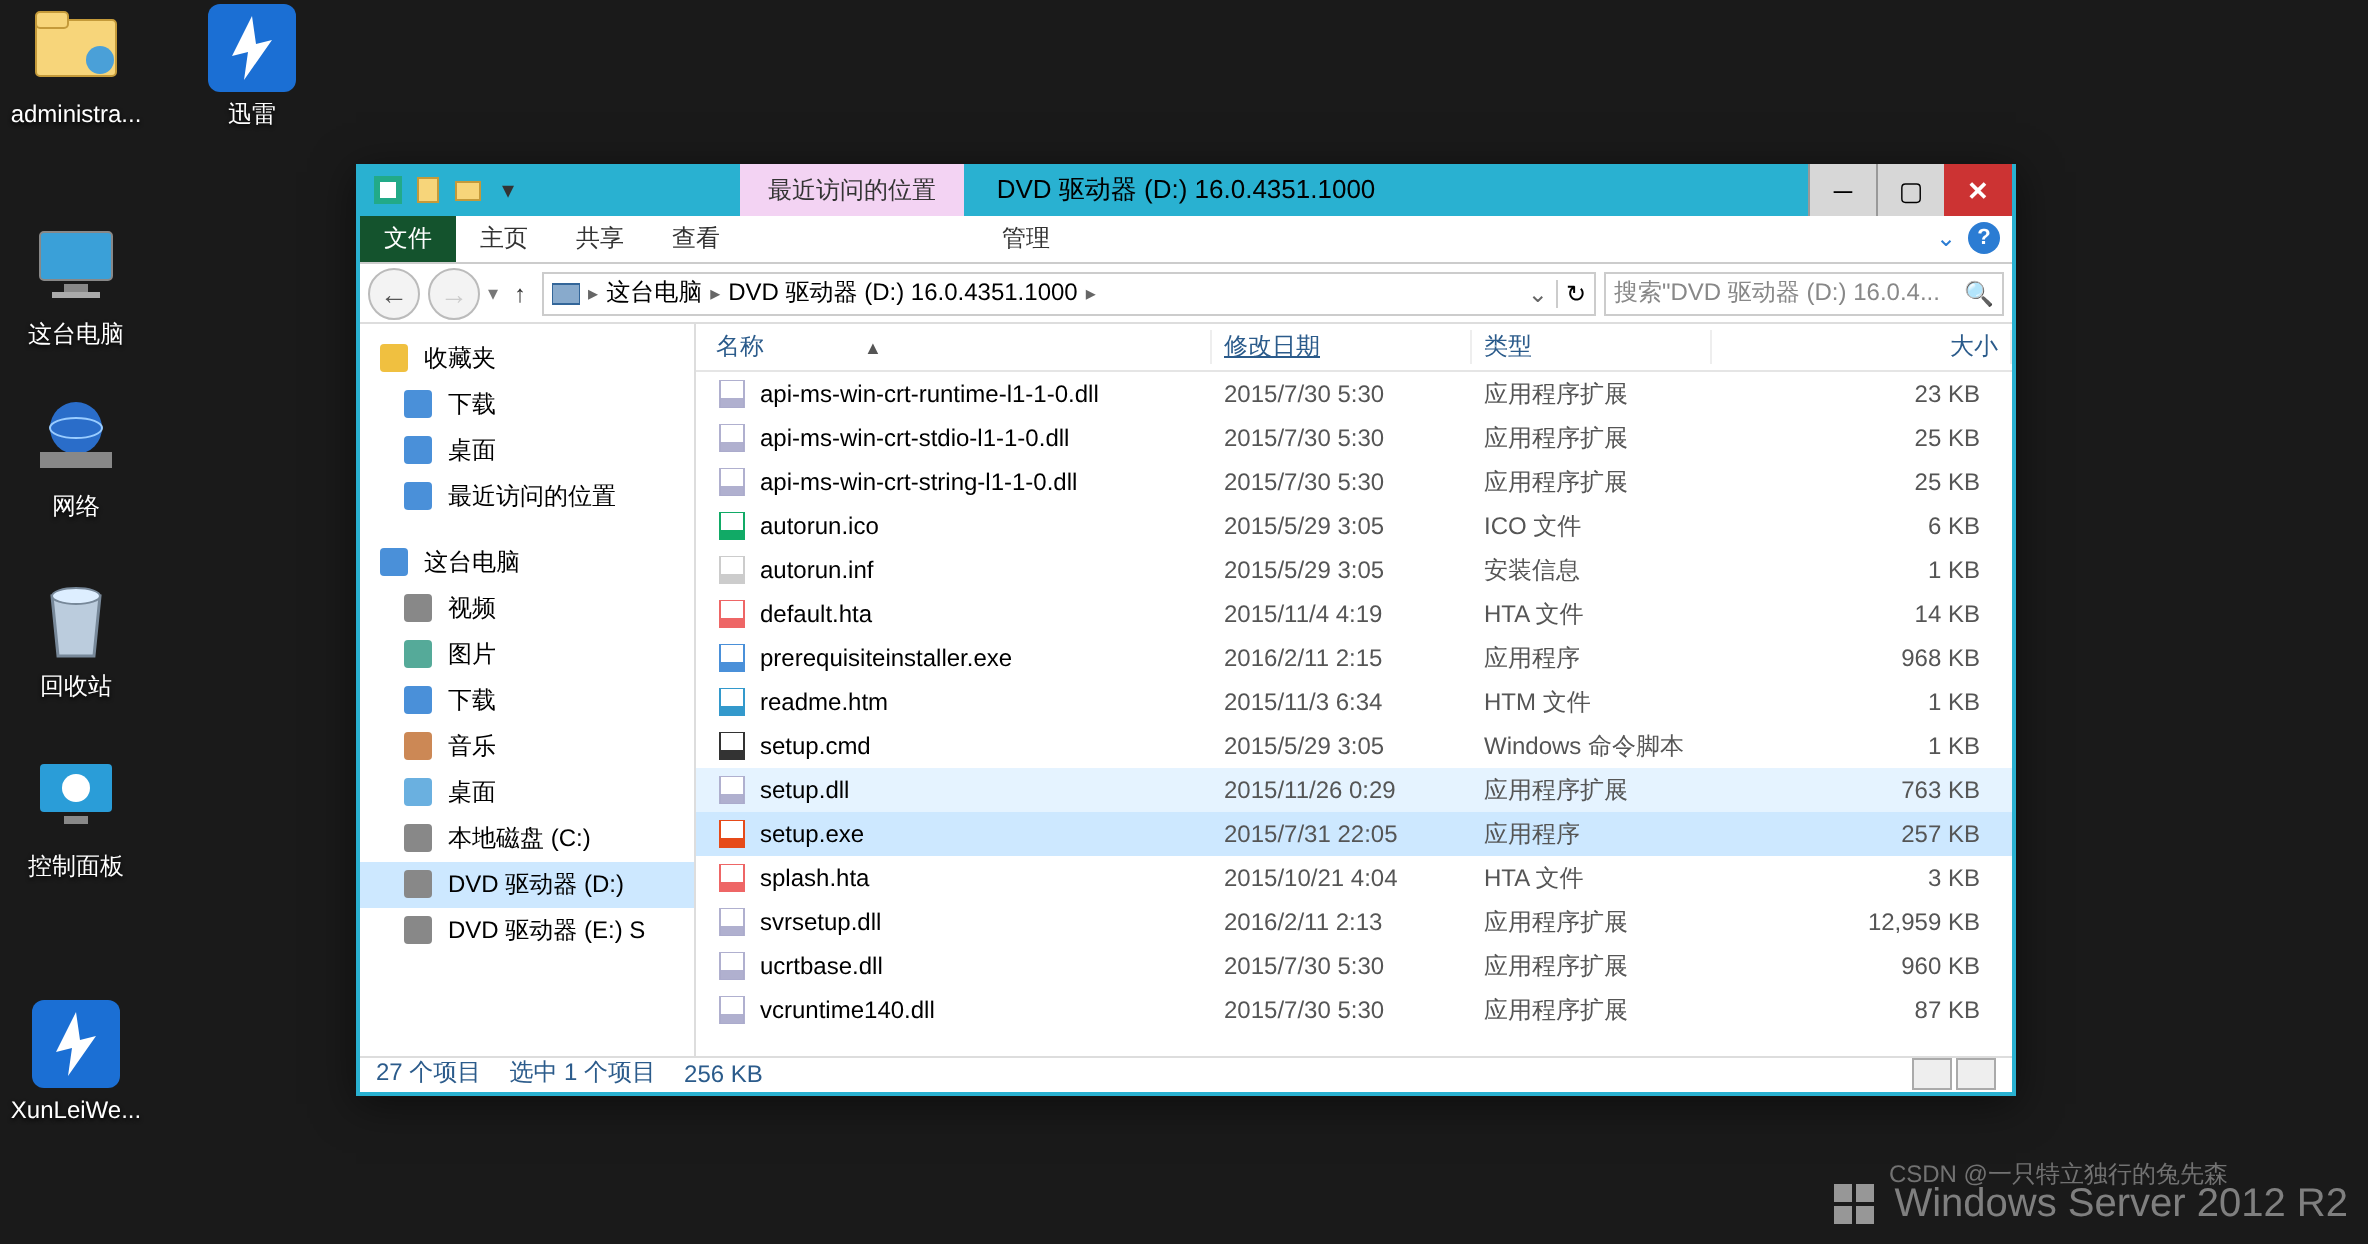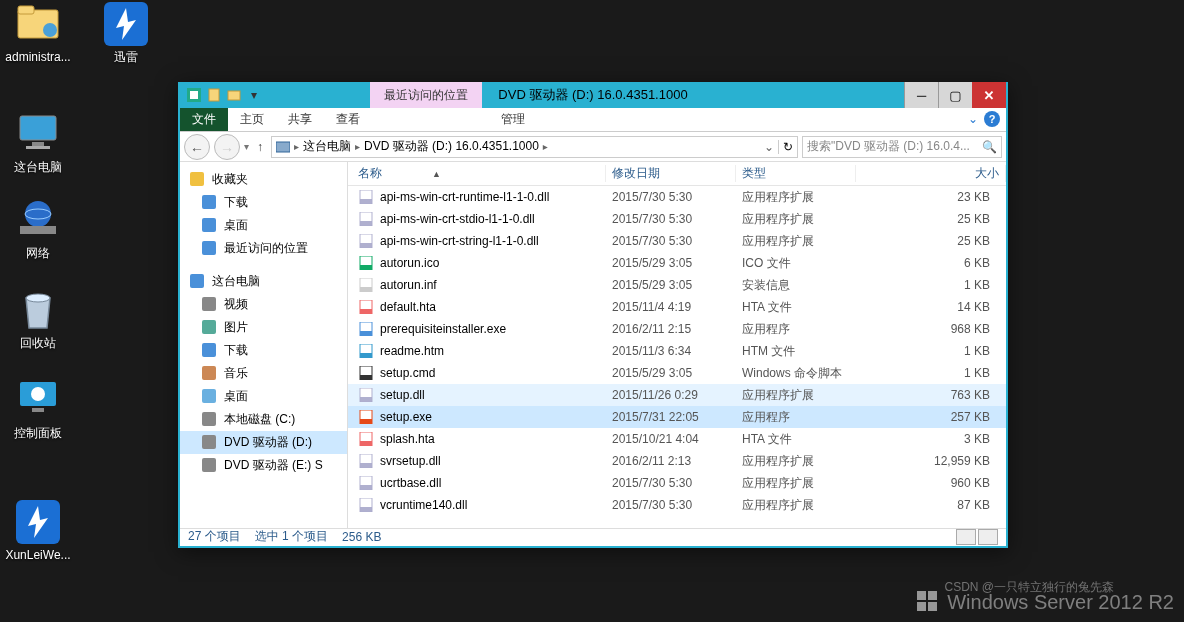--- a/index.html
+++ b/index.html
@@ -43,41 +43,41 @@
 .ni { padding: 3px 4px 3px 22px; display: flex; align-items: center; gap: 6px; cursor: pointer; white-space: nowrap; }
 .ni.h { font-weight: 400; padding-left: 10px; }
 .ni.sel { background: #cde8ff; }
 .ni .nicon { width: 16px; height: 16px; flex-shrink: 0; }
 .nav .spacer { height: 10px; }
 
 .list { flex: 1; position: relative; display: flex; flex-direction: column; }
 .cols { height: 24px; border-bottom: 1px solid #e5e5e5; display: flex; align-items: center; font-size: 12px; color: #2b5b8b; padding-left: 4px; }
 .col { border-right: 1px solid #eee; padding: 0 6px; cursor: pointer; }
 .col.name { width: 254px; display: flex; align-items: center; gap: 0; }
-.col.date { width: 130px; }
+.col.date { width: 130px; text-decoration: underline; }
 .col.type { width: 120px; }
 .col.size { flex: 1; text-align: right; }
 .sort-arrow { margin-left: 50px; font-size: 9px; color: #555; }
 
 .rows { flex: 1; overflow-y: auto; }
 .row { height: 22px; display: flex; align-items: center; font-size: 12px; padding-left: 4px; cursor: pointer; }
 .row .c { padding: 0 6px; white-space: nowrap; overflow: hidden; text-overflow: ellipsis; }
 .row .cname { width: 254px; display: flex; align-items: center; gap: 6px; }
 .row .cdate { width: 130px; color: #555; }
 .row .ctype { width: 120px; color: #555; }
 .row .csize { flex: 1; text-align: right; color: #555; padding-right: 16px; }
 .row.sel { background: #cde8ff; }
 .row.hl { background: #e5f3ff; }
 .ficon { width: 16px; height: 16px; flex-shrink: 0; display: inline-flex; align-items: center; justify-content: center; font-size: 11px; }
 
 .status { height: 16px; border-top: 1px solid #ddd; display: flex; align-items: center; font-size: 12px; padding: 0 8px; gap: 14px; color: #2b5b8b; }
 .status .views { margin-left: auto; display: flex; gap: 2px; }
 .vbtn { width: 20px; height: 16px; border: 1px solid #aaa; background: #eee; }
 
-.wm { position: absolute; right: 10px; bottom: 8px; color: #aaa; font-size: 20px; display: flex; gap: 8px; opacity: .7; }
+.wm { position: absolute; right: 10px; bottom: 8px; color: #aaa; font-size: 20px; display: flex; align-items: center; gap: 8px; opacity: .7; }
 .wm2 { position: absolute; right: 70px; bottom: 26px; color: #888; font-size: 12px; opacity: .8; }
 </style>
 </head>
 <body>
 
 <div class="desktop" id="desk">
     <div class="di" style="left: 0px; top: 2px;">
       <div class="ibox"><svg width="44" height="38">
           <rect x="2" y="8" width="40" height="28" rx="2" fill="#f7d57a" stroke="#c49a3a"></rect>
           <rect x="2" y="4" width="16" height="8" rx="2" fill="#f7d57a" stroke="#c49a3a"></rect>

